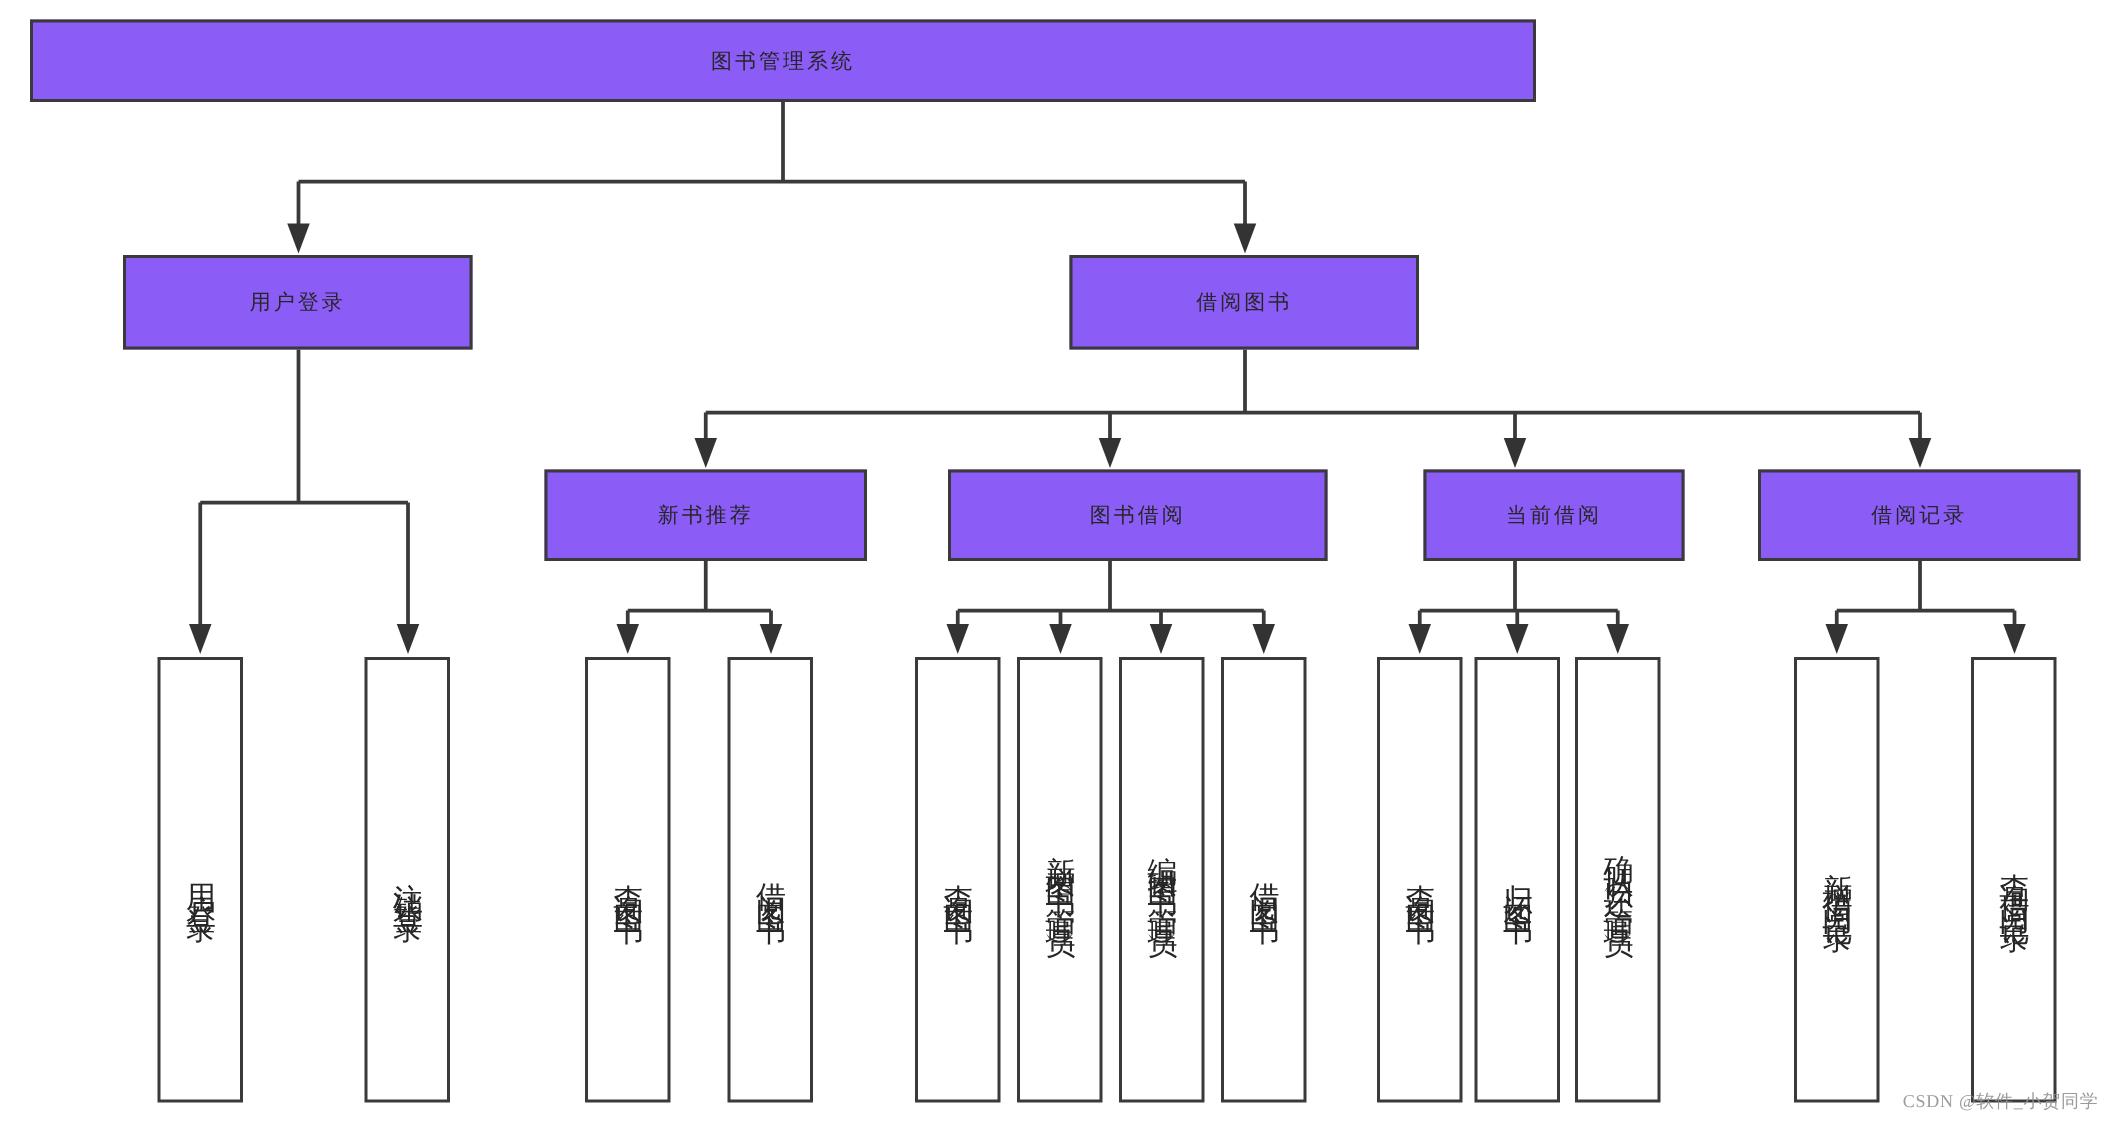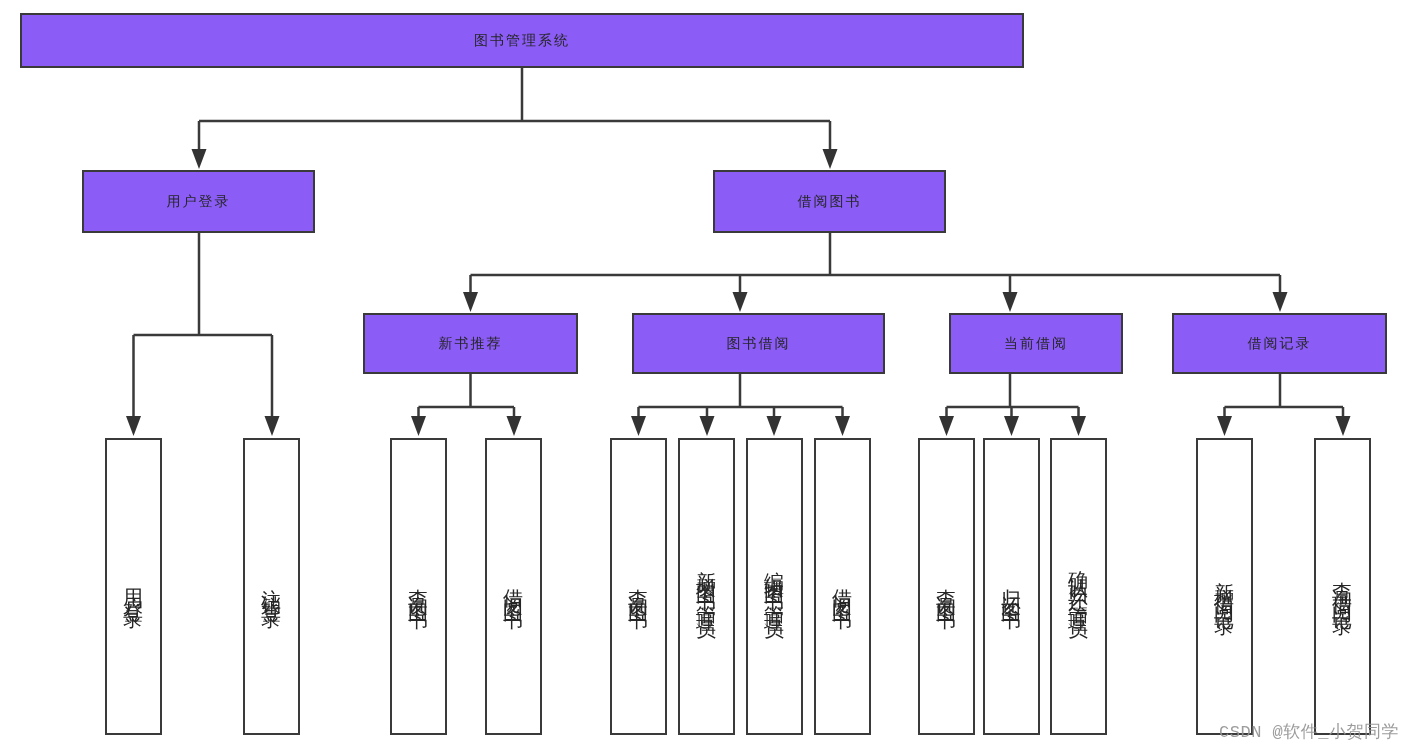--- a/index.html
+++ b/index.html
@@ -17,22 +17,22 @@
     position:absolute;box-sizing:border-box;border:2.5px solid #3a3a3a;background:#ffffff;
     display:flex;align-items:center;justify-content:center;
     color:#262626;font-size:20px;
   }
   .leaf .vtext{
     writing-mode:vertical-rl;text-orientation:mixed;letter-spacing:7px;line-height:1;
     max-height:288px;
   }
   .watermark{
     position:absolute;right:6px;bottom:4px;z-index:5;
-    color:rgba(148,148,148,0.92);font-size:17px;letter-spacing:0.5px;
-    font-family:Liberation Mono, monospace;
+    color:rgba(148,148,148,0.92);font-size:12px;letter-spacing:0.5px;
+    font-family:Liberation Serif, serif;
   }
 </style>
 </head>
 <body>
 
 <div class="canvas">
 
   <svg class="connectors" viewBox="0 0 1405 747" xmlns="http://www.w3.org/2000/svg">
     <g stroke="#3a3a3a" stroke-width="2.5" fill="none">
 

